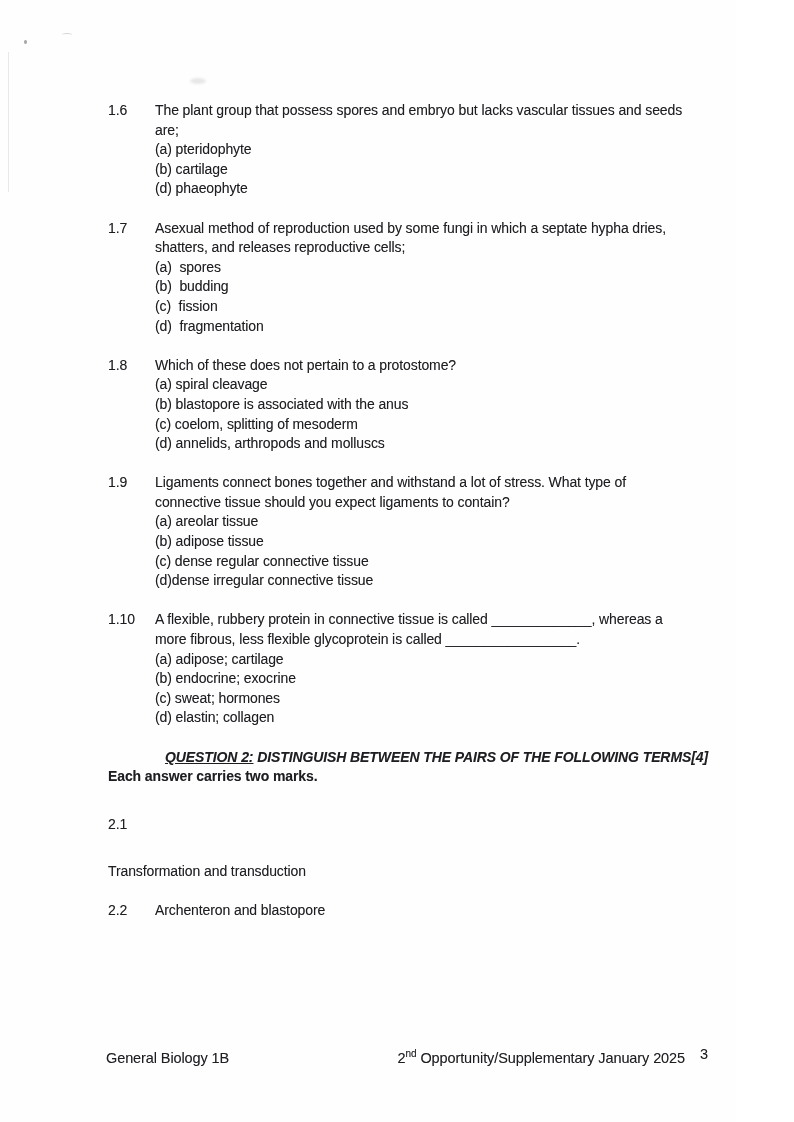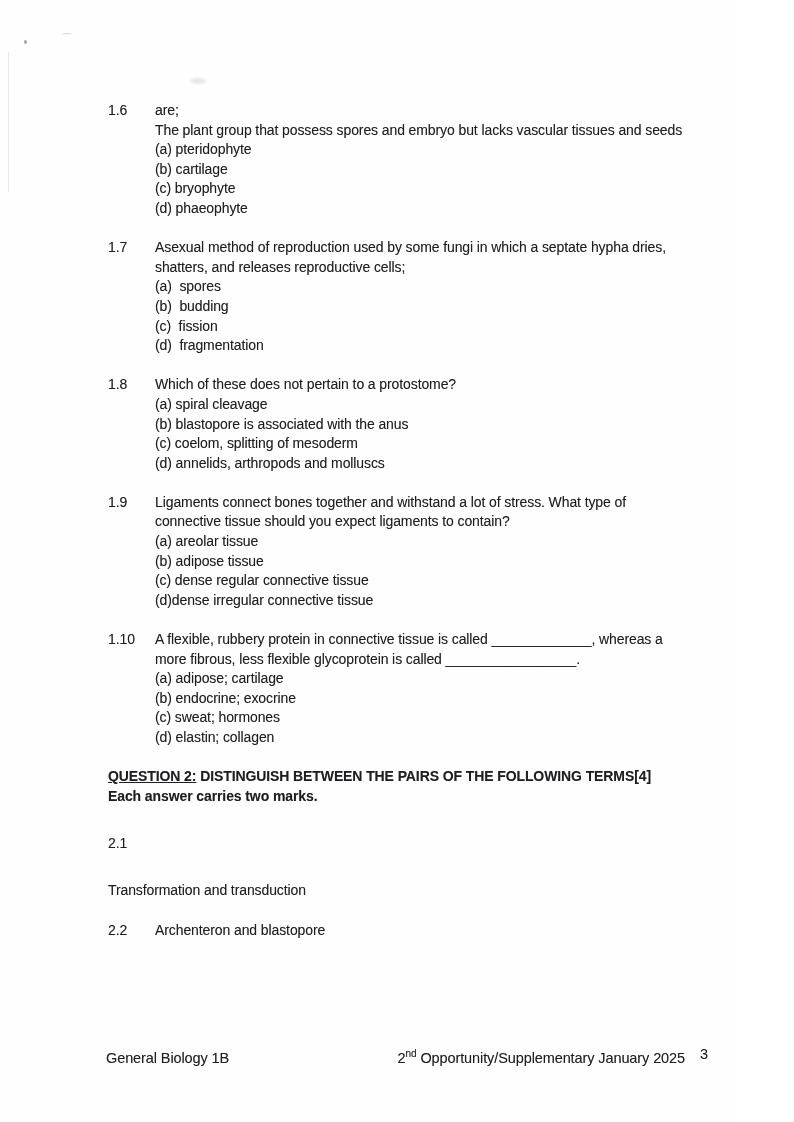--- a/index.html
+++ b/index.html
@@ -35,23 +35,24 @@
     flex: 0 0 47px;
   }
   .q-body {
     flex: 1 1 auto;
   }
   .line, .opt {
     white-space: pre;
   }
   .s2-heading {
     display: flex;
-    justify-content: flex-start;
+    justify-content: flex-end;
     font-weight: 700;
     white-space: pre;
+    font-style: italic;
   }
   .s2-heading .h-label {
     text-decoration: underline;
   }
   .s2-sub {
     font-weight: 700;
     white-space: pre;
   }
   .s2-item {
     display: flex;
@@ -137,25 +138,24 @@
   <div class="artifact artifact-vline"></div>
   <div class="artifact artifact-dot"></div>
   <div class="artifact artifact-tilde"></div>
   <div class="artifact artifact-smudge"></div>
 
   <div class="content">
 
     <div class="q-block">
       <div class="q-num">1.6</div>
       <div class="q-body">
+        <div class="line">The plant group that possess spores and embryo but lacks vascular tissues and seeds</div>
         <div class="line">are;</div>
-        <div class="line">The plant group that possess spores and embryo but lacks vascular tissues and seeds</div>
         <div class="opt">(a) pteridophyte</div>
         <div class="opt">(b) cartilage</div>
-        <div class="opt">(c) bryophyte</div>
         <div class="opt">(d) phaeophyte</div>
       </div>
     </div>
 
     <div class="q-block">
       <div class="q-num">1.7</div>
       <div class="q-body">
         <div class="line">Asexual method of reproduction used by some fungi in which a septate hypha dries,</div>
         <div class="line">shatters, and releases reproductive cells;</div>
         <div class="opt">(a)  spores</div>

